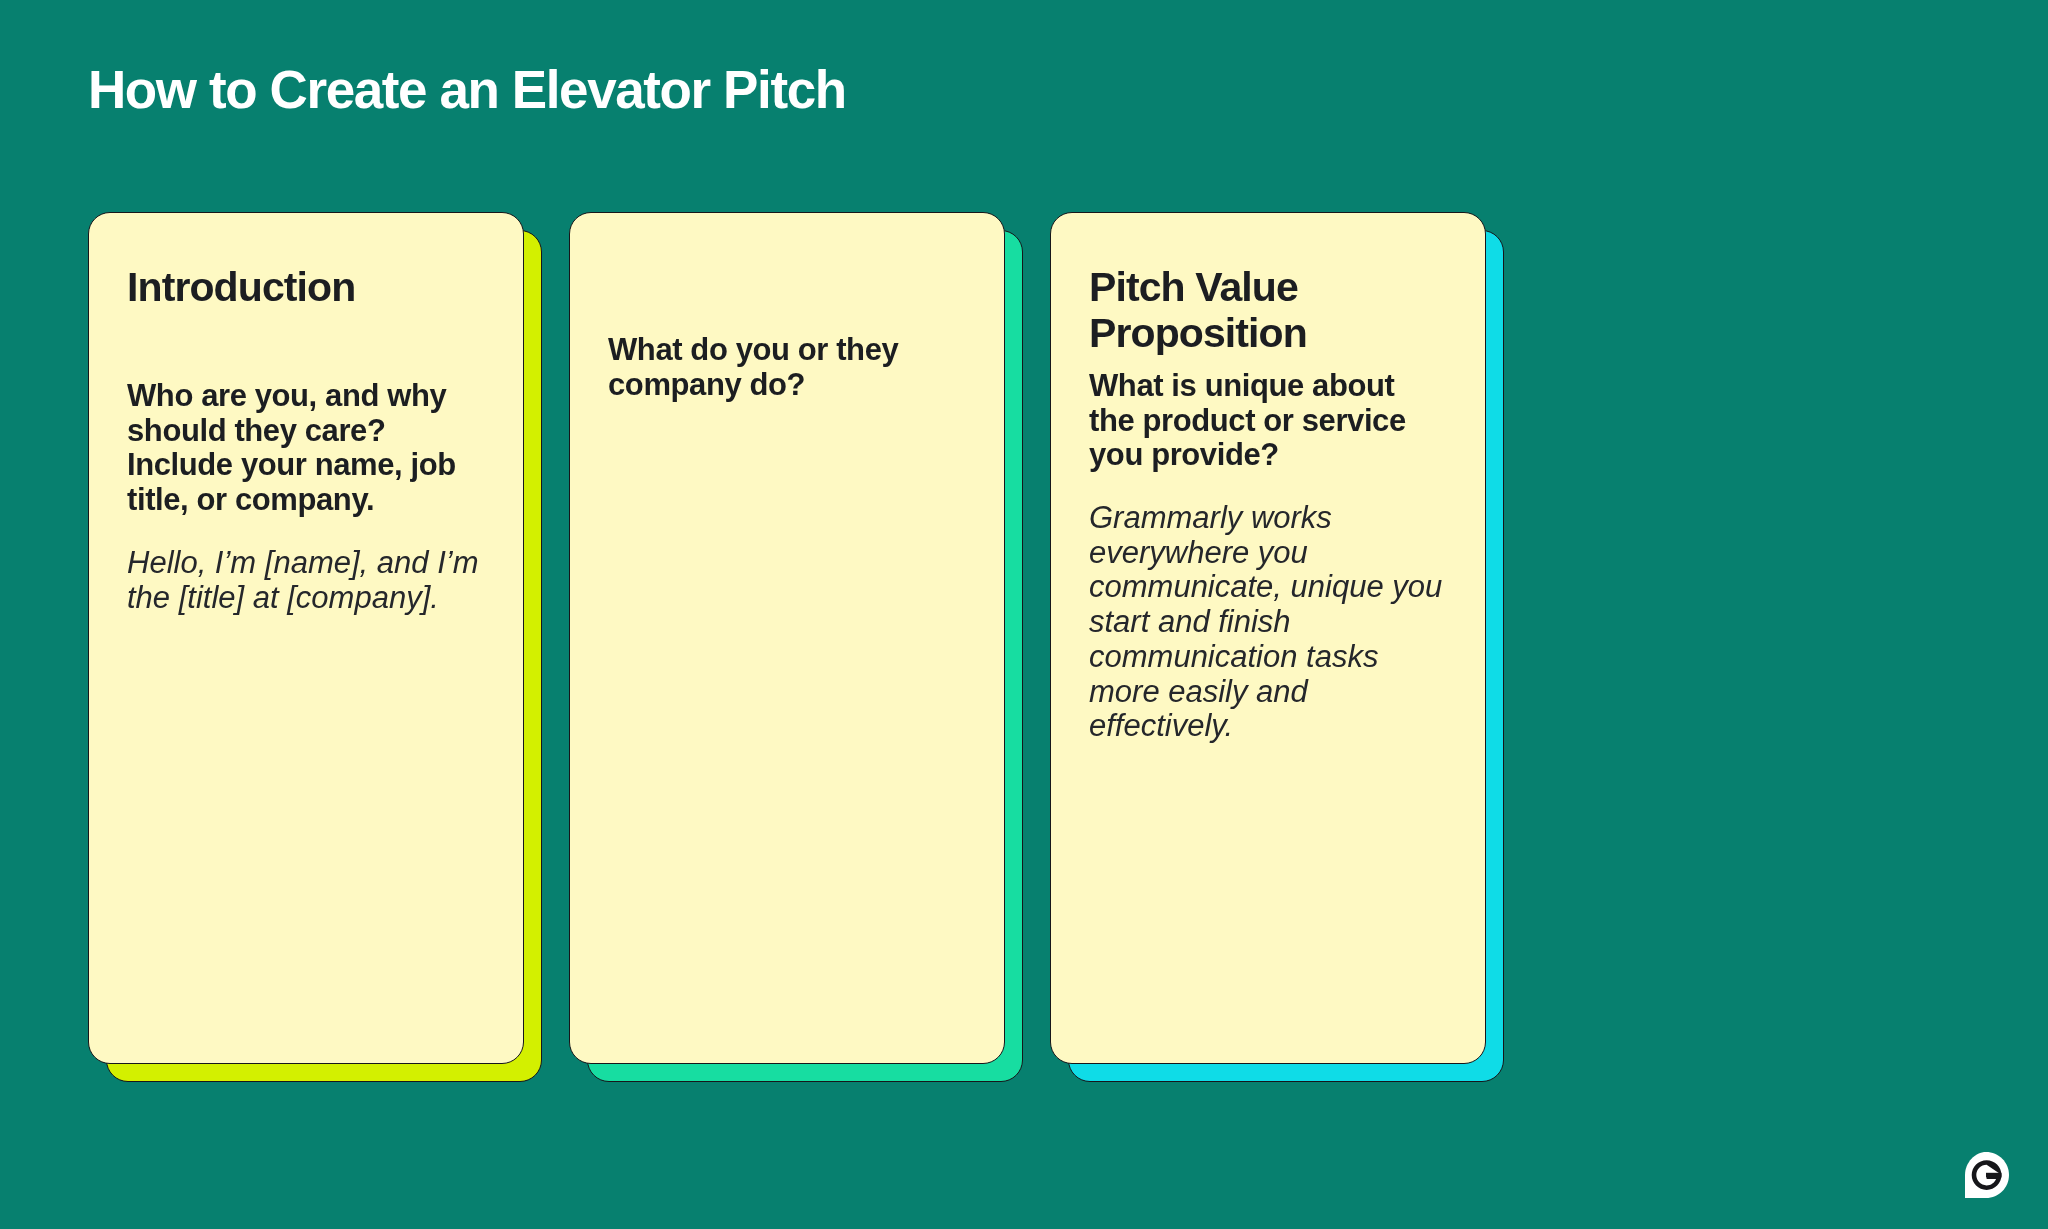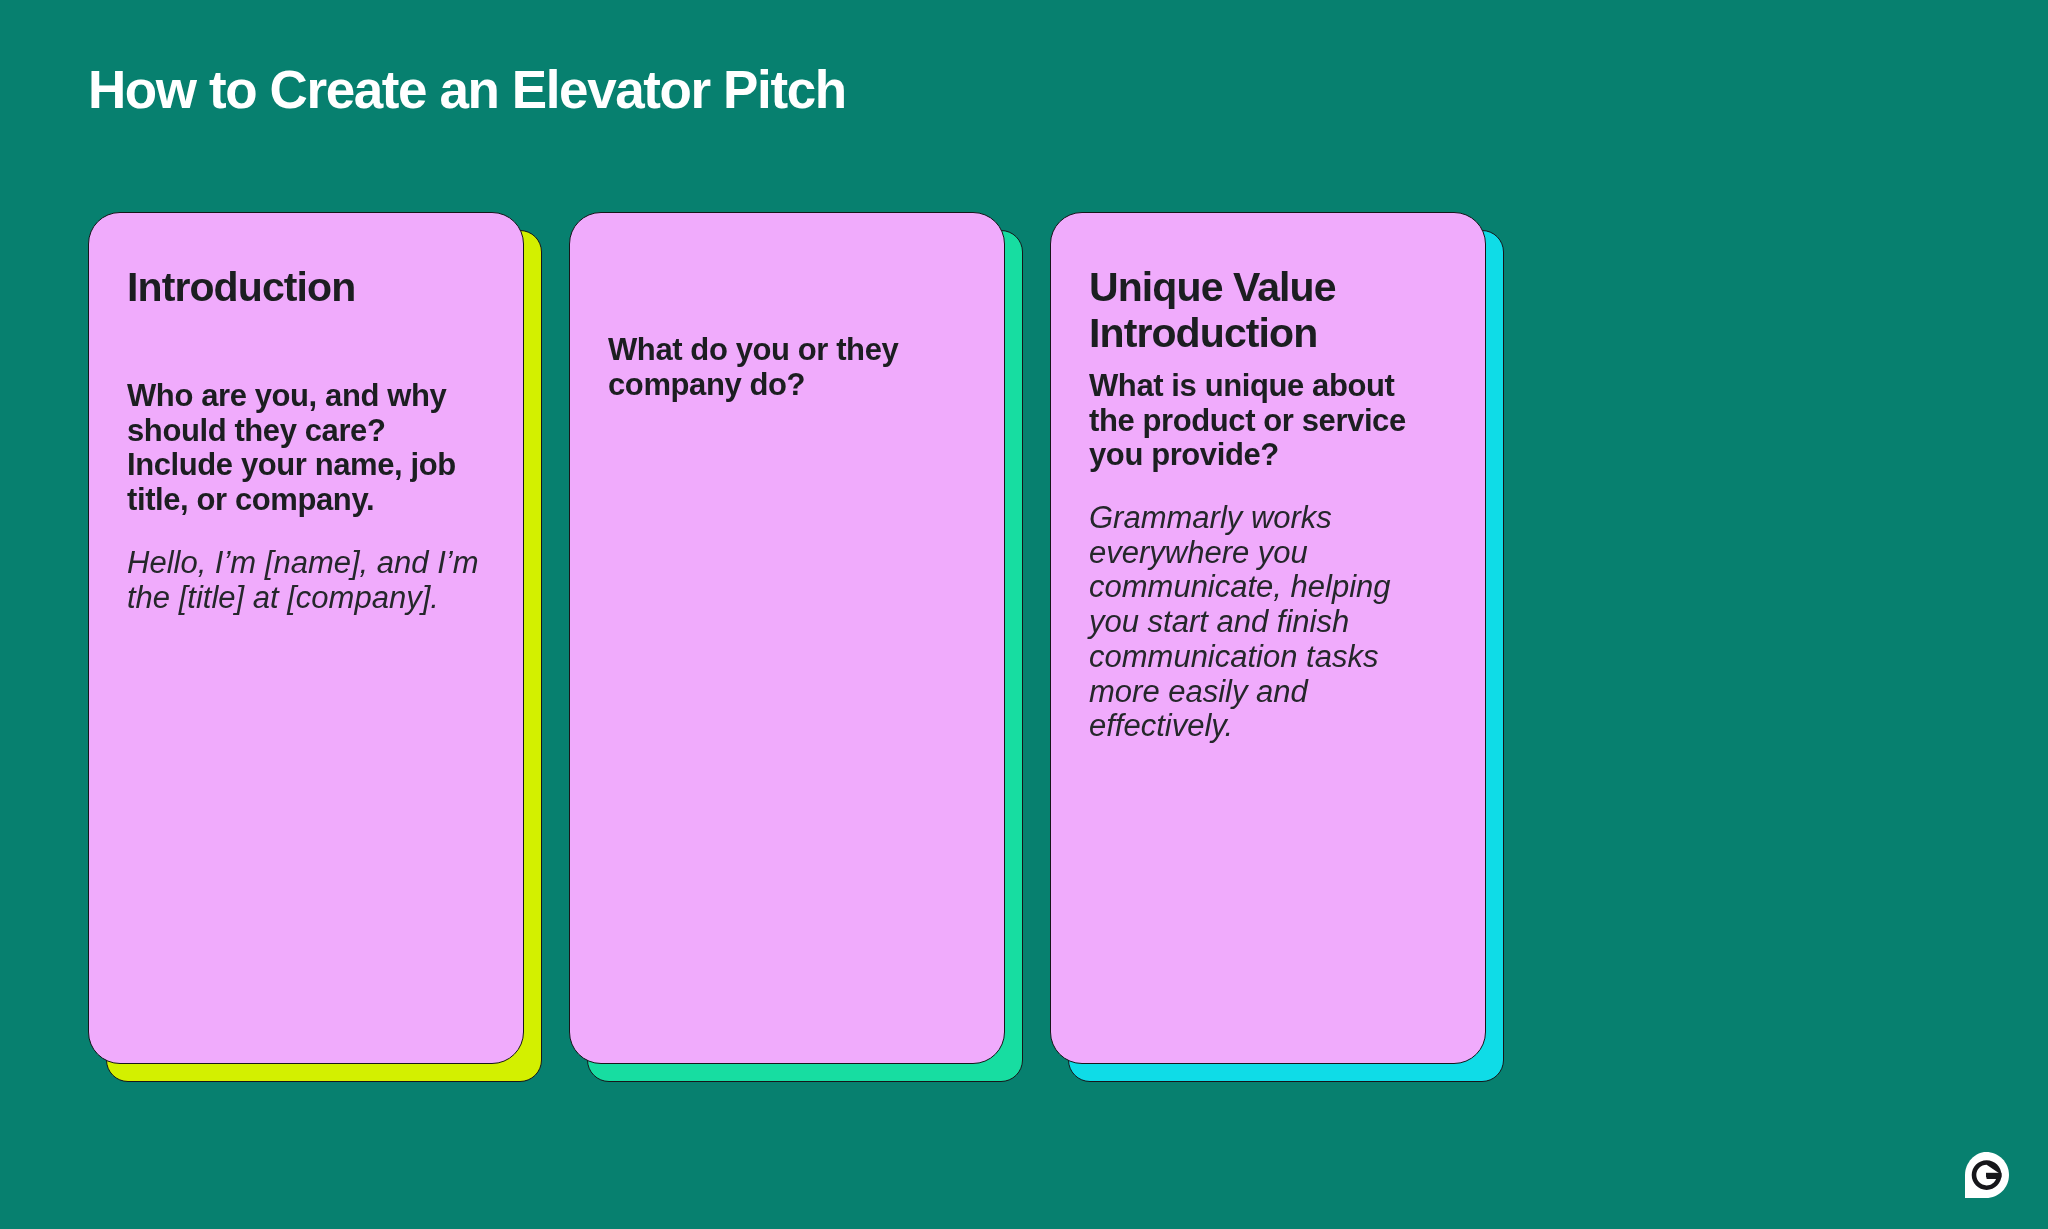--- a/index.html
+++ b/index.html
@@ -66,23 +66,23 @@
     border: 1.5px solid #16161a;
   }
 
   
   .card {
     position: absolute;
     left: 0;
     top: 0;
     width: 436px;
     height: 852px;
-    background: #f0abfc;
+    background: #fef9c3;
     border: 1.5px solid #16161a;
-    border-radius: 32px;
+    border-radius: 22px;
     padding: 52px 38px 40px 38px;
     overflow: hidden;
   }
 
   .card-title {
     font-size: 41px;
     font-weight: 700;
     letter-spacing: -0.9px;
     color: #1c1e21;
     line-height: 1.12;
@@ -140,23 +140,23 @@
     <div class="card-wrap">
       <div class="card-accent" style="background: rgb(23, 221, 161);"></div>
       <div class="card">
         <div class="card-question">What do you or they company do?</div>
       </div>
     </div>
 
     <div class="card-wrap tall-title">
       <div class="card-accent" style="background: rgb(15, 220, 231);"></div>
       <div class="card">
-        <div class="card-title">Unique Value Introduction</div>
+        <div class="card-title">Pitch Value Proposition</div>
         <div class="card-question">What is unique about the product or service you provide?</div>
-        <div class="card-example">Grammarly works everywhere you communicate, helping you start and finish communication tasks more easily and effectively.</div>
+        <div class="card-example">Grammarly works everywhere you communicate, unique you start and finish communication tasks more easily and effectively.</div>
       </div>
     </div>
 
 
   </div>
 
   <div class="logo">
     <svg viewBox="0 0 52 52" xmlns="http://www.w3.org/2000/svg">
       <path class="logo-mark" d="M26 3 C38.7 3 49 13.3 49 26 C49 38.7 38.7 49 26 49 L5 49 L5 26 C5 13.3 15.3 3 26 3 Z" fill="#FFFFFF"></path>
       <path class="logo-letter" d="M26.6 11.2 c8.2 0 14.9 6.7 14.9 14.9 c0 8.2 -6.7 14.9 -14.9 14.9 c-8.2 0 -14.9 -6.7 -14.9 -14.9 c0 -8.2 6.7 -14.9 14.9 -14.9 z m0 4.6 c-5.7 0 -10.3 4.6 -10.3 10.3 c0 5.7 4.6 10.3 10.3 10.3 c4.3 0 8 -2.6 9.5 -6.4 l-9.5 0 l0 -4.5 l14.4 0" fill="#16161A"></path>

